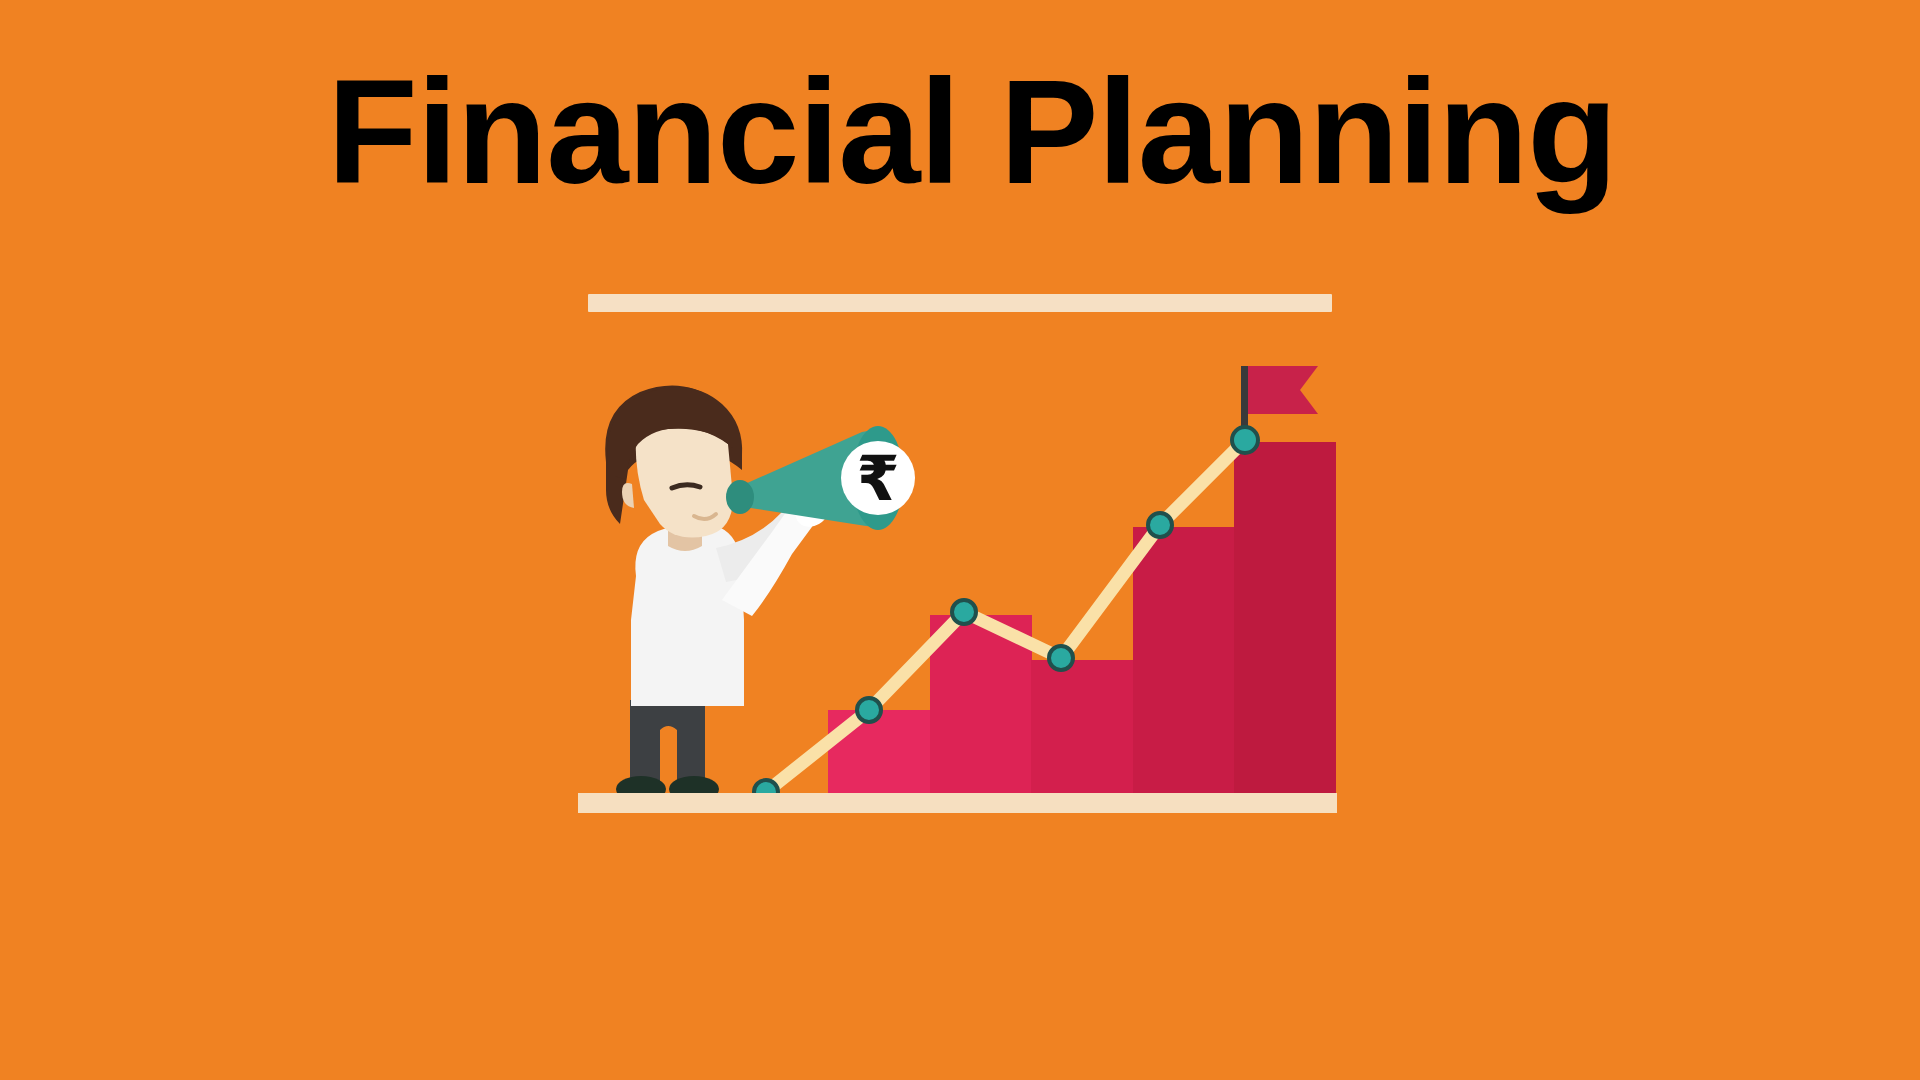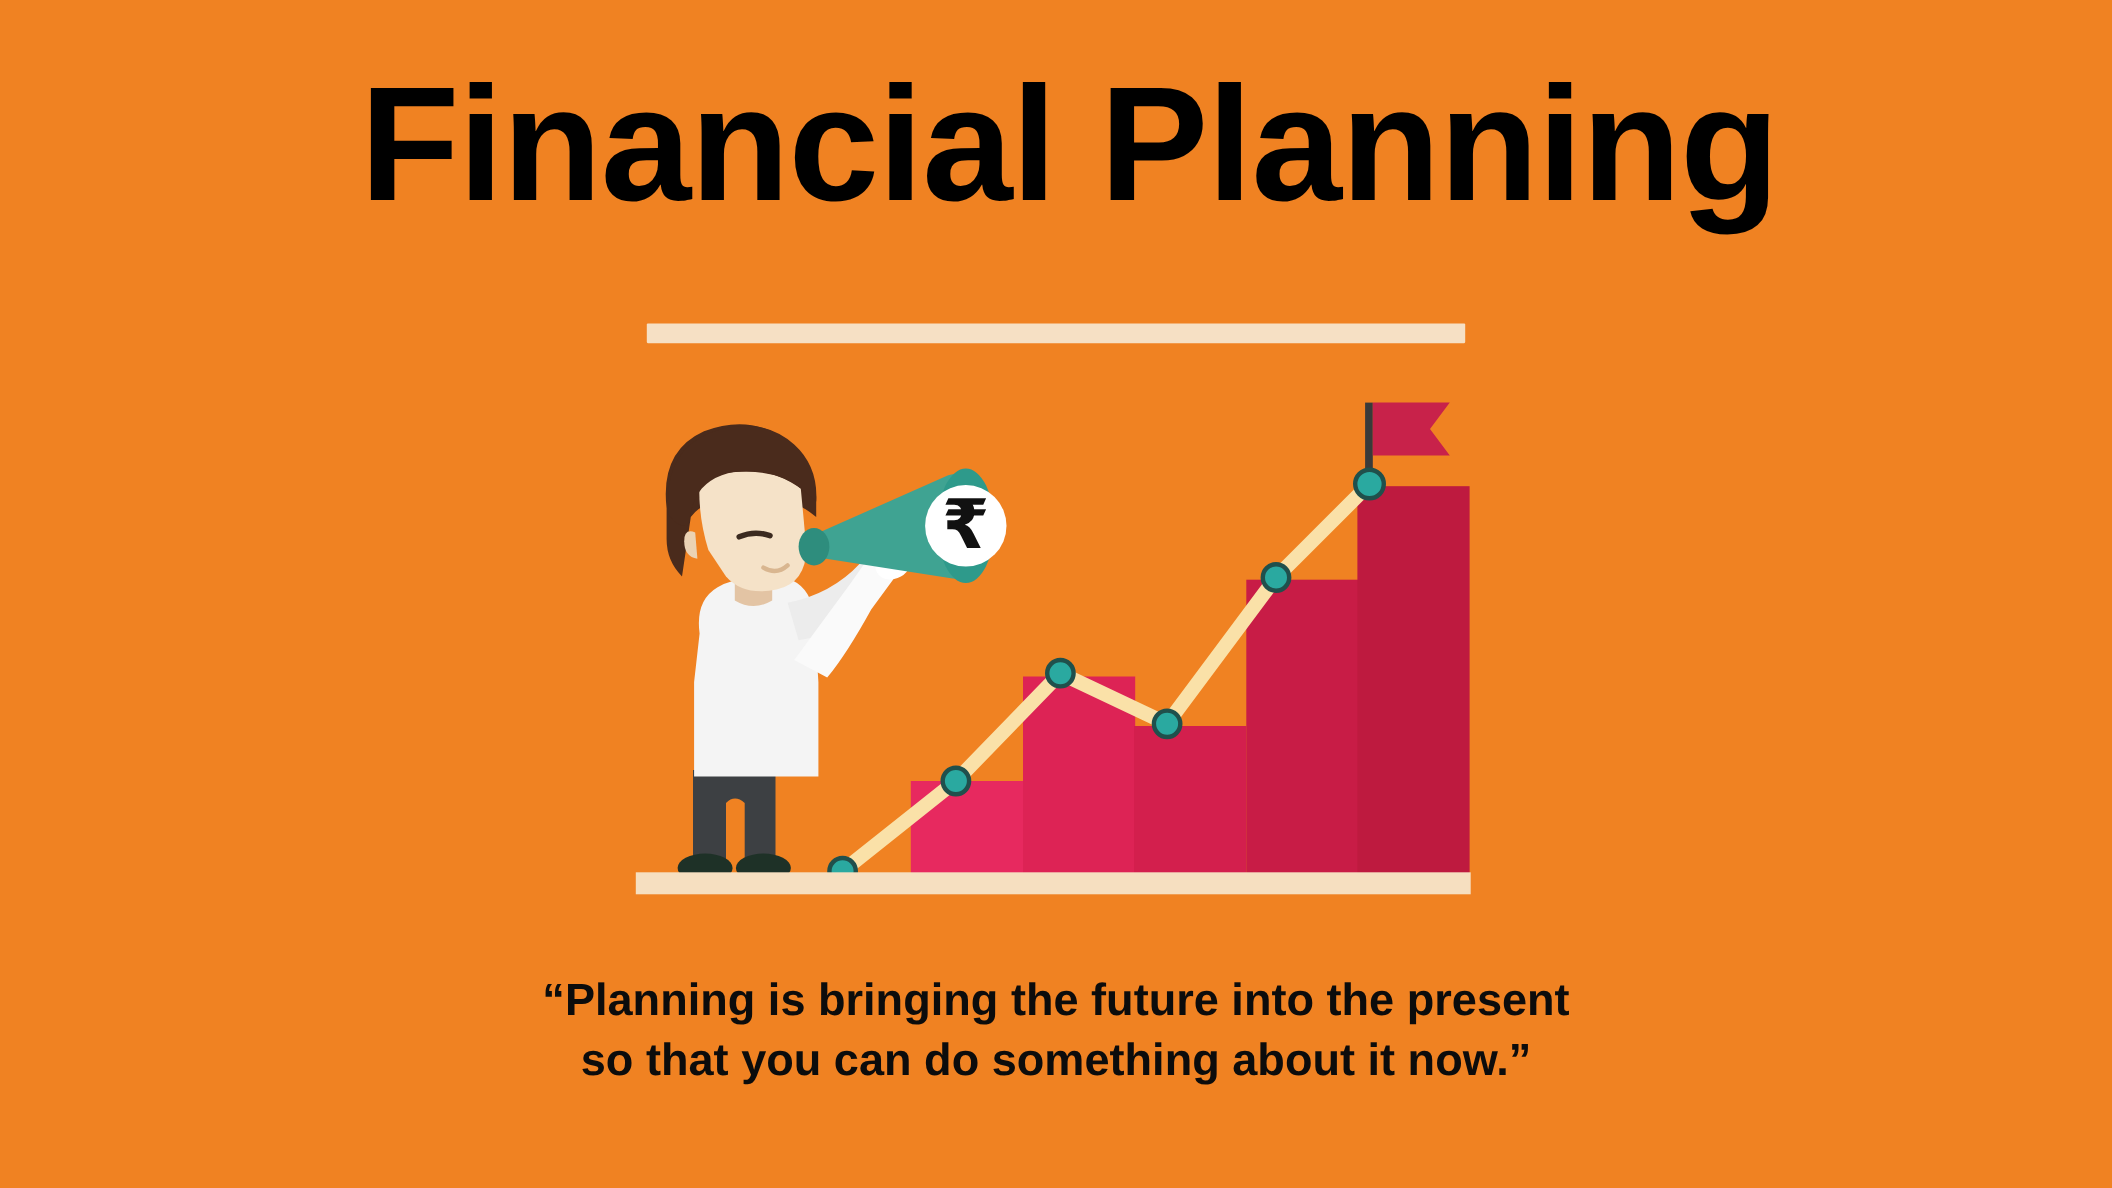--- a/index.html
+++ b/index.html
@@ -155,18 +155,14 @@
         <ellipse cx="740" cy="497" rx="14" ry="17" fill="#2E8D7D"></ellipse>
         <ellipse cx="878" cy="478" rx="26" ry="52" fill="#2E9A8B"></ellipse>
         <circle cx="878" cy="478" r="37" fill="#FFFFFF"></circle>
         <text x="878" y="478" text-anchor="middle" dominant-baseline="central" font-family="Liberation Sans, DejaVu Sans, sans-serif" font-size="62" font-weight="700" fill="#111111">₹</text>
       </g>
 
       <rect x="578" y="793" width="759" height="20" fill="#F6DFC0"></rect>
     </svg>
   </div>
 
-  <div id="quote">
-    <span class="qline">“Planning is bringing the future into the present</span>
-    <span class="qline">so that you can do something about it now.”</span>
-  </div>
 
 </div>
 
 </body></html>

